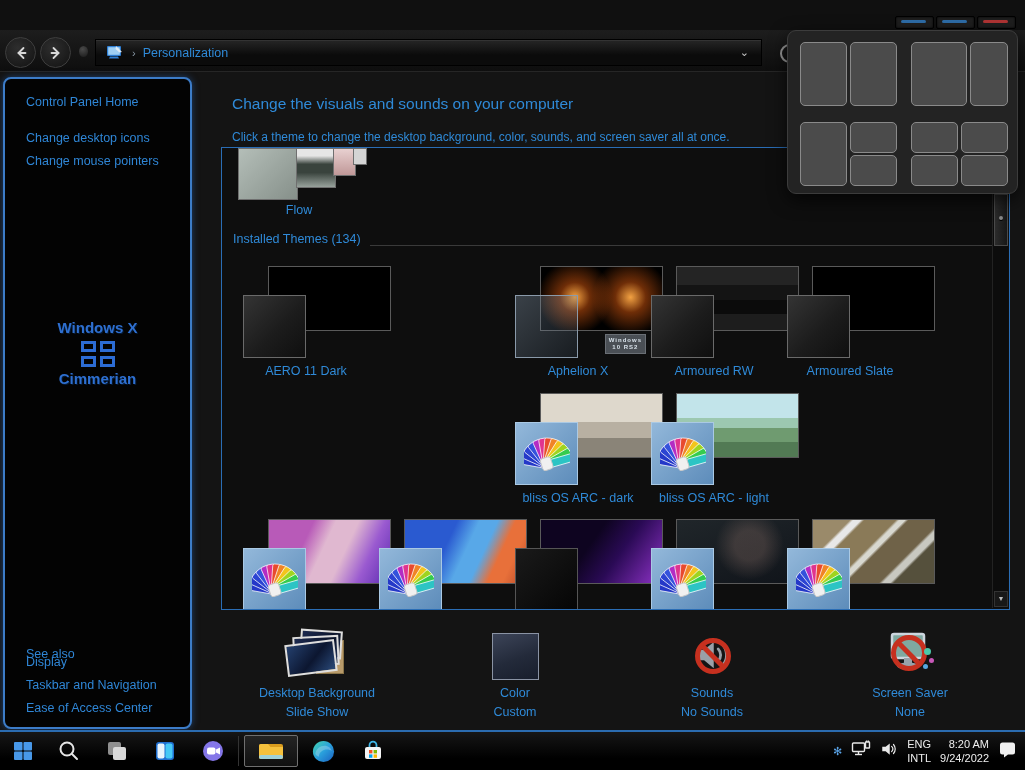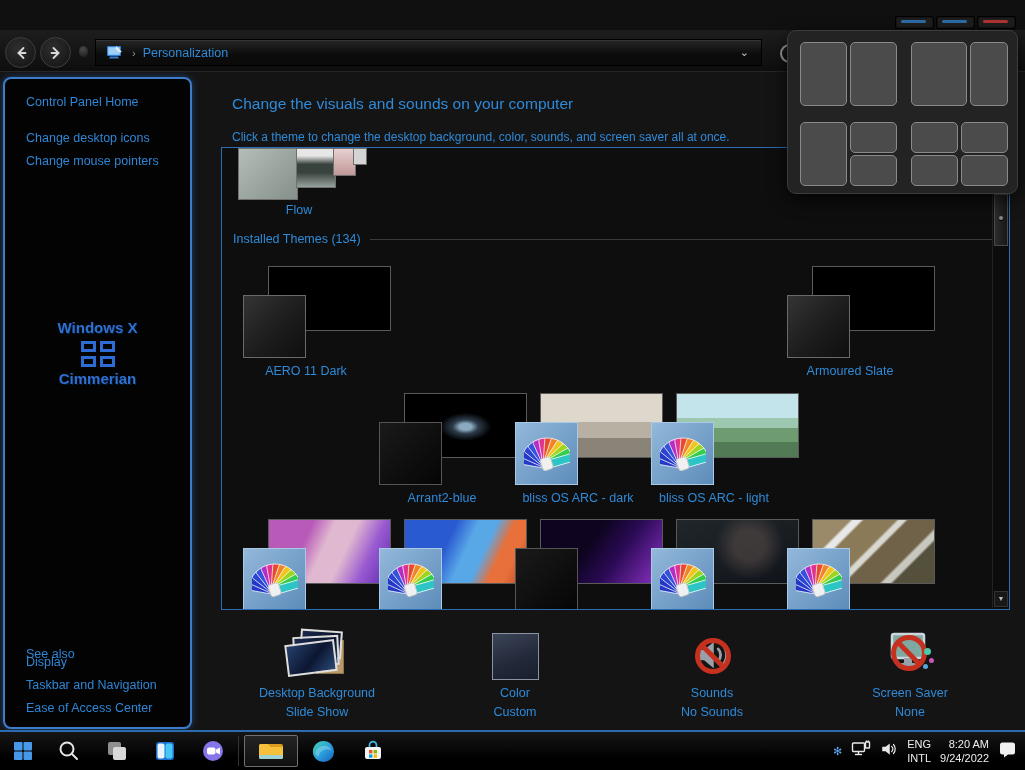--- a/index.html
+++ b/index.html
@@ -42,21 +42,21 @@
   #logo-grid{display:inline-grid;grid-template-columns:15px 15px;gap:4px;margin:5px 0 3px;}
   #logo-grid span{width:9px;height:5px;border:3px solid #2c6cd4;display:block;}
   
   #heading{position:absolute;left:232px;top:95px;font-size:15.5px;color:#2f8ad8;}
   #subheading{position:absolute;left:232px;top:130px;font-size:12px;color:#2f8ad8;}
   #listbox{position:absolute;left:221px;top:147px;width:787px;height:461px;background:#0e0e0e;
            border:1px solid #2a6db5;overflow:hidden;box-sizing:content-box;}
   .flow-piece{position:absolute;border:1px solid #6f6f6f;}
   #flow-label{position:absolute;left:16px;top:55px;width:122px;text-align:center;
               font-size:12.5px;color:#2f8ad8;}
-  #section-row{position:absolute;left:11px;top:84px;width:760px;display:flex;align-items:center;}
+  #section-row{position:absolute;left:11px;top:84px;width:760px;display:flex;align-items:flex-end;}
   #section-title{font-size:12.5px;color:#2f8ad8;white-space:nowrap;}
   #section-rule{flex:1;height:1px;background:#3a3a3a;margin-left:9px;}
   .theme-row{position:absolute;left:0;width:760px;height:116px;}
   .theme{position:absolute;width:136px;height:116px;text-decoration:underline;}
   .wp{position:absolute;left:30px;top:4px;width:121px;height:63px;border:1px solid #5a5a5a;}
   .sq{position:absolute;left:5px;top:33px;width:61px;height:61px;border:1px solid #6a6a6a;}
   .theme-label{position:absolute;left:0;bottom:0;width:136px;text-align:center;font-size:12.5px;
                color:#2f8ad8;white-space:nowrap;}
   .theme-badge{position:absolute;right:0;top:72px;background:#4a4f55;border:1px solid #6a6f75;
                color:#d8e2ea;font-size:6px;line-height:7px;padding:2px 3px;text-align:center;
@@ -231,32 +231,38 @@
     <div id="section-row">
       <span id="section-title">Installed Themes (134)</span>
       <span id="section-rule"></span>
     </div>
     <div class="theme-row" style="top:114px" id="theme-row-1">
         <div class="theme" style="left: 16px;">
           <div class="wp wp-black"></div>
           <div class="sq sq-dark"></div>
           <div class="theme-label">AERO 11 Dark</div>
         </div>
+        <div class="theme" style="left: 288px;">
+          <div class="wp wp-planet"></div>
+          <div class="sq sq-glass"></div>
+          <div class="theme-badge">Windows<br>10 RS2</div>
+          <div class="theme-label">Aphelion X</div>
+        </div>
+        <div class="theme" style="left: 424px;">
+          <div class="wp wp-machinery"></div>
+          <div class="sq sq-dark"></div>
+          <div class="theme-label">Armoured RW</div>
+        </div>
         <div class="theme" style="left: 560px;">
           <div class="wp wp-black"></div>
           <div class="sq sq-dark"></div>
           <div class="theme-label">Armoured Slate</div>
         </div>
       </div>
     <div class="theme-row" style="top:241px" id="theme-row-2">
-        <div class="theme" style="left: 152px;">
-          <div class="wp wp-catstatue"></div>
-          <div class="sq sq-black"></div>
-          <div class="theme-label">Arrant2-blue</div>
-        </div>
         <div class="theme" style="left: 288px;">
           <div class="wp wp-hazemountain"></div>
           <div class="sq sq-fan">
             <svg width="46" height="40" viewBox="-26 -32 52 40">
               <g transform="rotate(-80 0 0)">
                 <rect x="-4.5" y="-30" width="9" height="28" rx="2" fill="#2438c8" stroke="#ffffff" stroke-width="0.8"></rect>
               </g>
               <g transform="rotate(-66 0 0)">
                 <rect x="-4.5" y="-30" width="9" height="28" rx="2" fill="#2438c8" stroke="#ffffff" stroke-width="0.8"></rect>
               </g>

